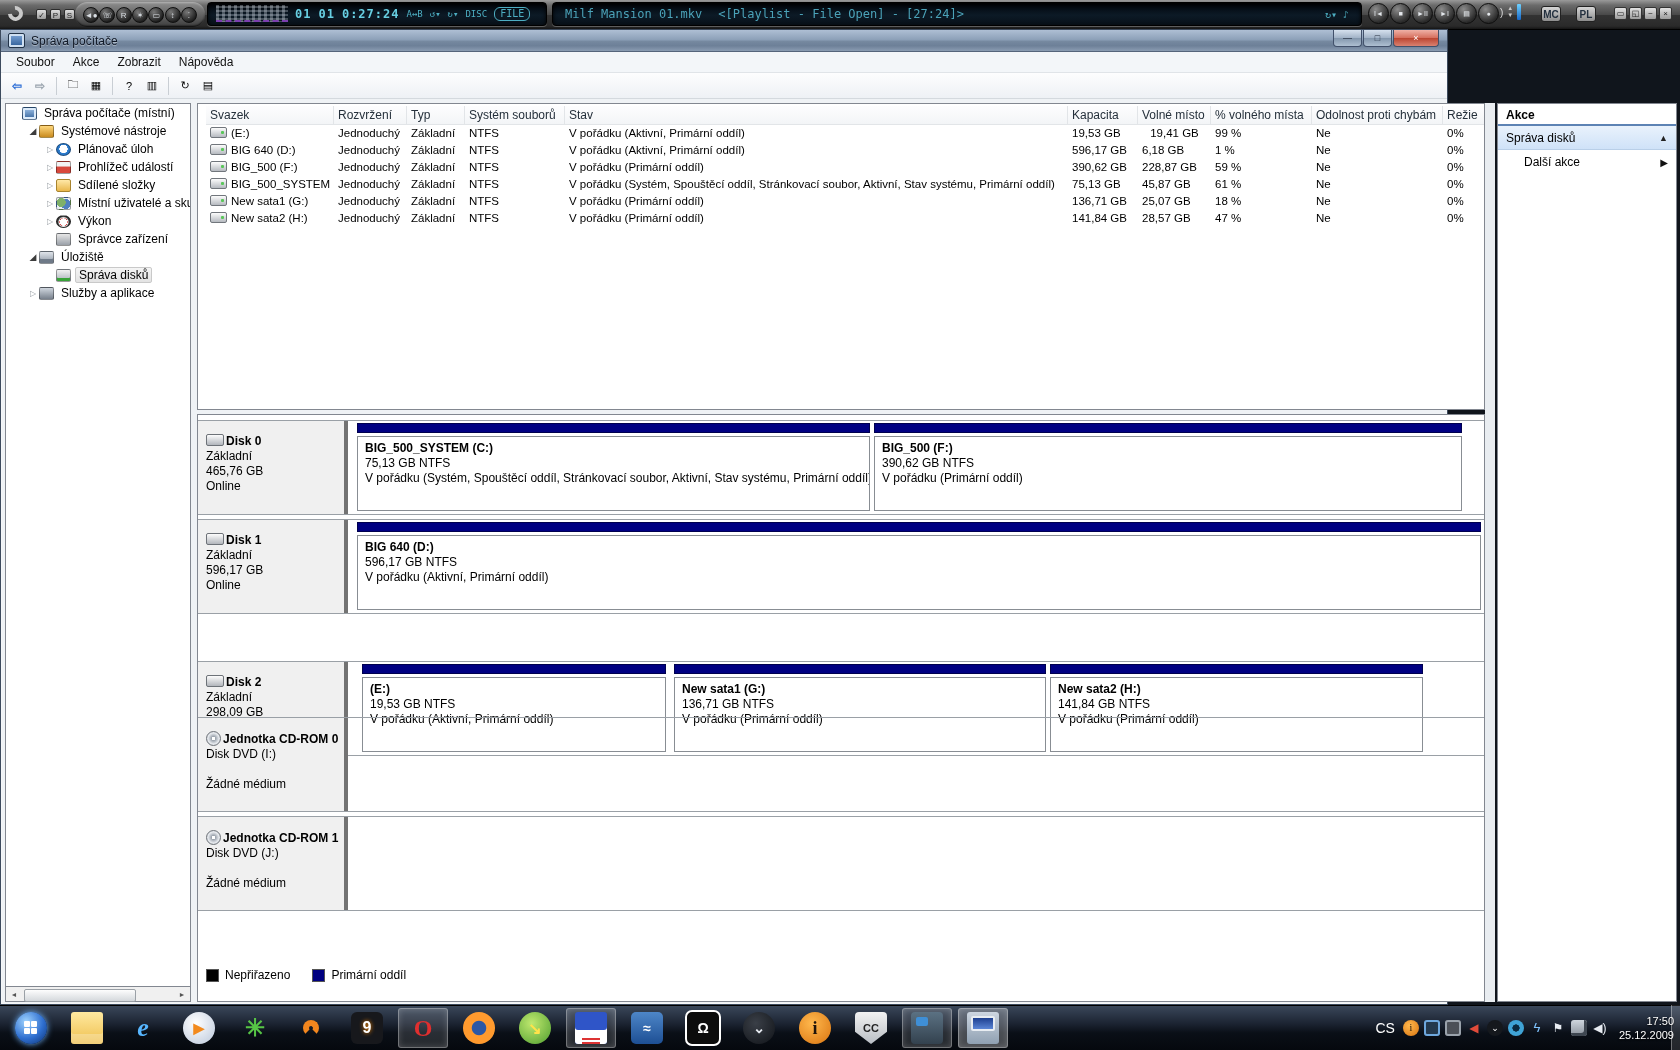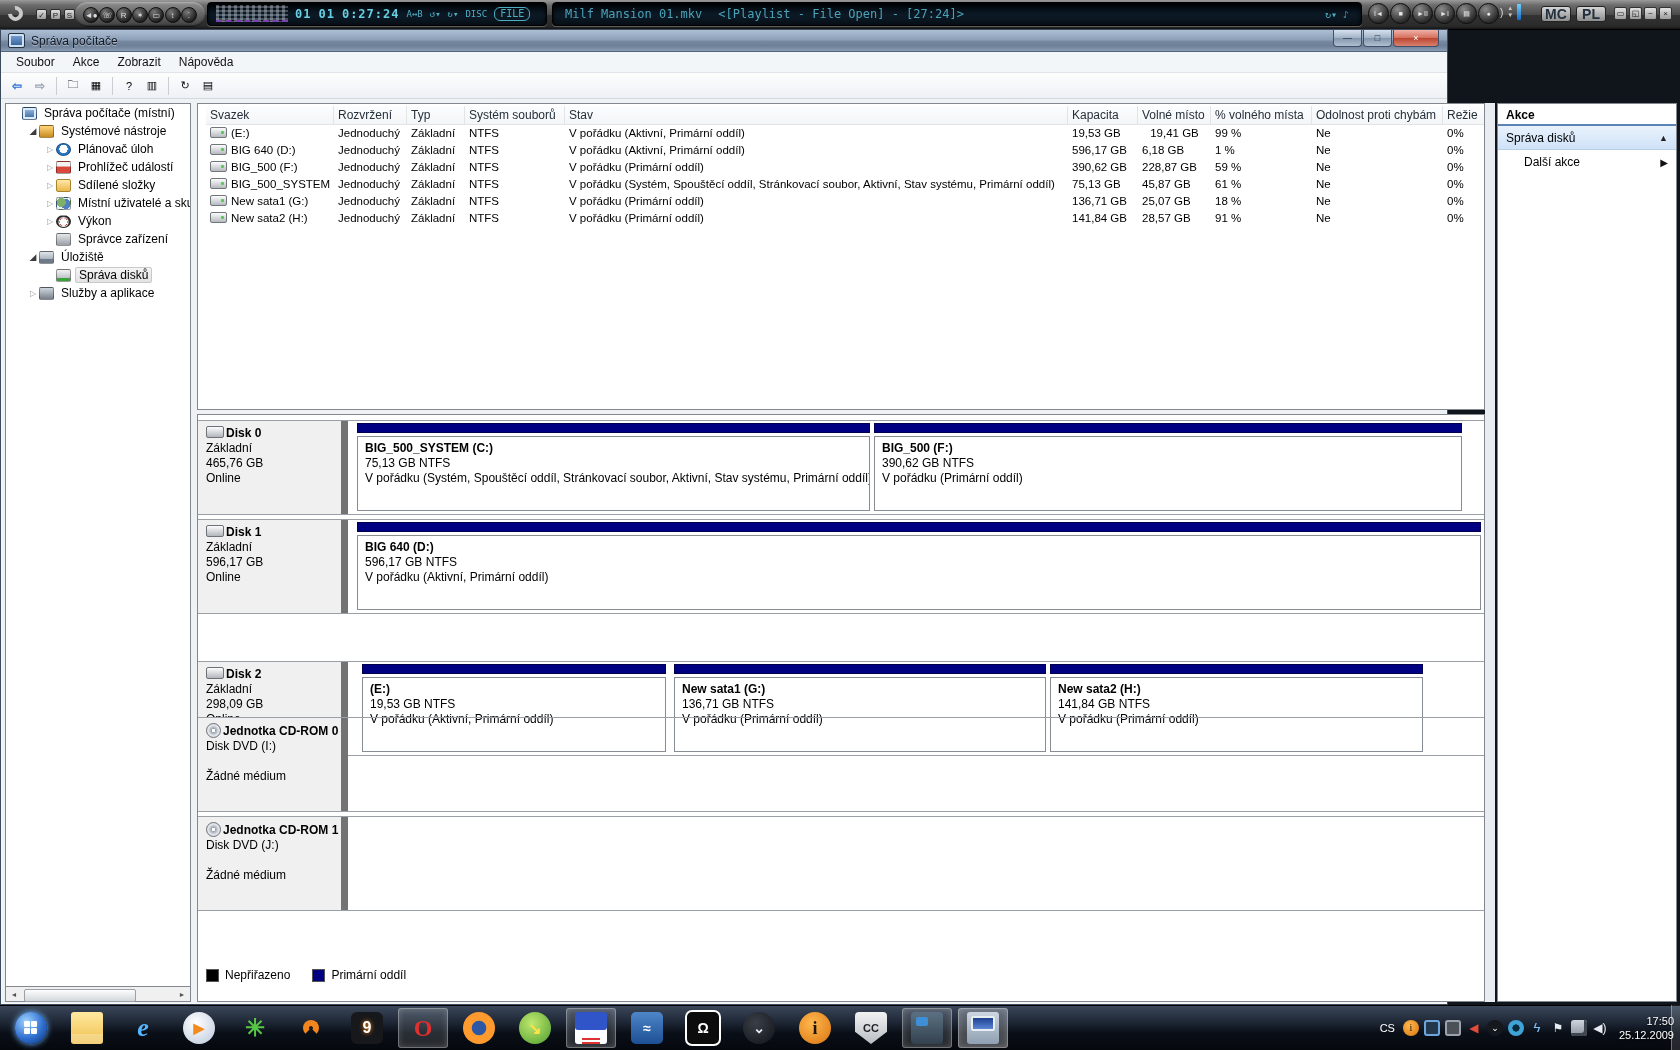--- a/index.html
+++ b/index.html
@@ -36,22 +36,22 @@
   .lcdsmall{font-size:9px;color:#4daec2}
   .filebox{border:1px solid #4daec2;border-radius:6px;padding:0 5px;font-size:10px;line-height:12px}
   .lcd-title{font-size:12px;color:#4ba2b8;white-space:nowrap;overflow:hidden}
   .lcd-right{margin-left:auto;font-size:10px;color:#4daec2}
   .tr-btn{top:3px;width:21px;height:21px;border-radius:50%;
     background:radial-gradient(circle at 35% 28%,#8b8b8b,#2a2a2a 72%);
     border:1px solid #0d0d0d;color:#e4e8ec;font-size:7px;line-height:20px;text-align:center;box-sizing:border-box}
   .vol-cluster{left:1490px;top:4px;display:flex;align-items:center;gap:4px;color:#ddd;font-size:10px}
   .vol-led{width:4px;height:16px;background:linear-gradient(#6fd2ff,#1868c8);border-radius:1px}
   .vol-arrows{display:flex;flex-direction:column;font-size:6px;line-height:7px;color:#ccc}
-  .mcpl-btn{top:6px;width:30px;height:16px;border-radius:3px;background:linear-gradient(#d6d6d6,#8d8d8d);
-    border:1px solid #222;font-size:14px;font-weight:bold;line-height:15px;text-align:center;color:#23303f;box-sizing:border-box}
+  .mcpl-btn{top:6px;width:20px;height:16px;border-radius:3px;background:linear-gradient(#d6d6d6,#8d8d8d);
+    border:1px solid #222;font-size:10px;font-weight:bold;line-height:15px;text-align:center;color:#23303f;box-sizing:border-box}
   .plwin-btn{top:7px;width:13px;height:13px;background:linear-gradient(#e2e2e2,#9d9d9d);
     border:1px solid #333;border-radius:2px;font-size:8px;line-height:12px;text-align:center;color:#222;box-sizing:border-box}
 
   
   #win{left:0;top:29px;width:1448px;height:976px;background:#eff2f5;
     border:1px solid #3c4a5d;box-sizing:border-box;box-shadow:inset 0 0 0 1px rgba(255,255,255,.35)}
   #titlebar{left:0;top:0;width:100%;height:22px;
     background:linear-gradient(180deg,#aebfd4,#8da1b9 45%,#75889f 55%,#6d8098 75%,#8a9cb2);
     border-bottom:1px solid #55657b;display:flex;align-items:center;gap:6px;padding-left:7px;box-sizing:border-box}
   #titlebar .ttext{color:#101826;text-shadow:0 1px 1px rgba(255,255,255,.5)}
@@ -104,22 +104,22 @@
     background:linear-gradient(#fdfdfe,#f3f5f7);padding:2px 4px;box-sizing:border-box;color:#25303b;white-space:nowrap;overflow:hidden}
   .vrow{left:0;width:1288px;height:17px}
   .vcell{top:0;height:17px;padding:1px 4px;box-sizing:border-box;white-space:nowrap;overflow:hidden;font-size:11.5px}
   .drive-ic{display:inline-block;width:15px;height:9px;background:linear-gradient(#fcfcfc,#b6bac0);
     border:1px solid #71767c;border-radius:2px;margin-right:4px;vertical-align:-1px;position:relative}
   .drive-ic::after{content:"";position:absolute;right:2px;top:3px;width:3px;height:3px;background:#59c659;border-radius:1px}
 
   
   #diskpane{left:196px;top:384px;width:1288px;height:588px;overflow:hidden}
   .diskrow{left:0;width:1286px;height:95px;border-top:1px solid #9aa0a6;border-bottom:1px solid #9aa0a6;box-sizing:border-box}
-  .disklabel{left:0;top:0;width:150px;height:100%;background:#f0f0f0;border-right:7px solid #737373;
-    box-sizing:border-box;padding:5px 0 0 8px}
+  .disklabel{left:0;top:0;width:150px;height:100%;background:#f0f0f0;border-right:4px solid #737373;
+    box-sizing:border-box;padding:13px 0 0 8px}
   .disklabel .dtitle{font-weight:bold}
   .disklabel div{line-height:15px}
   .dico{display:inline-block;width:16px;height:10px;background:linear-gradient(#fdfdfd,#b2b6bc);border:1px solid #6d7278;border-radius:2px;margin-right:2px;vertical-align:-1px}
   .dico.cd{width:13px;height:13px;border-radius:50%;background:radial-gradient(circle,#fff 18%,#9aa2ac 20%,#e8ebef 60%,#b7bdc5);vertical-align:-3px}
   .part{top:2px;height:90px}
   .part .pstrip{position:absolute;left:0;top:0;width:100%;height:10px;background:#000082;border:1px solid #00004f;box-sizing:border-box}
   .part .pbox{position:absolute;left:0;top:13px;right:0;bottom:2px;background:#fff;border:1px solid #888d93;
     padding:3px 7px;box-sizing:border-box;overflow:hidden;white-space:nowrap}
   .part .pname{font-weight:bold;line-height:16px}
   .part .pline{line-height:15px}
@@ -166,21 +166,21 @@
   .g-steam{background:radial-gradient(circle at 40% 35%,#3a3f47,#101318);border-radius:50%;color:#e8ecf2;font-size:14px}
   .g-info{background:radial-gradient(circle at 40% 35%,#ffb84d,#d97410);border-radius:50%;color:#20140a;font-family:"Liberation Serif",serif;font-size:18px}
   .g-shield{background:linear-gradient(#f2f2f2,#b9bec4);color:#222;font-size:11px;clip-path:polygon(0 0,100% 0,100% 62%,50% 100%,0 62%)}
   .g-remote{background:linear-gradient(#5b7183,#33414e);border-radius:4px;position:relative}
   .g-remote i{position:absolute;left:5px;top:5px;width:12px;height:9px;background:#3f8fd6;border-radius:2px}
   .g-mgmt{background:linear-gradient(#cdd6e0,#8fa0b2);border-radius:3px;position:relative}
   .g-mgmt i{position:absolute;left:4px;top:4px;width:24px;height:15px;background:linear-gradient(#1d3f8f,#5b86d6);border:2px solid #e8edf2;border-radius:2px;box-sizing:border-box}
 
   #tray{right:6px;top:1005px;height:45px;display:flex;align-items:center;gap:5px;color:#fff}
   .trayic{width:16px;height:16px;border-radius:3px;display:flex;align-items:center;justify-content:center;font-size:10px;color:#fff}
-  .t-cs{width:auto;font-size:11px;padding:0 3px}
+  .t-cs{width:auto;font-size:14px;padding:0 3px}
   .t-info{background:radial-gradient(circle at 40% 35%,#ffb84d,#d97410);border-radius:50%;color:#1c1208;font-family:"Liberation Serif",serif}
   .t-monitor-blue{background:#23384d;box-shadow:inset 0 0 0 2px #6ea7dd}
   .t-monitor-gray{background:#4c5057;box-shadow:inset 0 0 0 2px #9aa2ab}
   .t-speaker-red{color:#e04b3a;font-size:12px}
   .t-steam{background:#15181d;border-radius:50%;font-size:9px}
   .t-eye{background:radial-gradient(circle,#0a2a40 30%,#3fa3d6 34%);border-radius:50%}
   .t-bolt{color:#7fc4ff;font-size:13px}
   .t-flag{color:#e8ecf2;font-size:12px}
   .t-network{background:linear-gradient(#cfd6de,#8a929c);box-shadow:inset -3px -3px 0 #3e4650}
   .t-volume{color:#e8ecf2;font-size:12px}
@@ -405,21 +405,21 @@
         <div class="vcell abs" style="left: 1245px; width: 42px;">0%</div>
       </div>
       <div class="vrow abs" style="top: 107px;">
         <div class="vcell abs" style="left: 8px; width: 128px;"><span class="drive-ic"></span>New sata2 (H:)</div>
         <div class="vcell abs" style="left: 136px; width: 73px;">Jednoduchý</div>
         <div class="vcell abs" style="left: 209px; width: 58px;">Základní</div>
         <div class="vcell abs" style="left: 267px; width: 100px;">NTFS</div>
         <div class="vcell abs" style="left: 367px; width: 503px;">V pořádku (Primární oddíl)</div>
         <div class="vcell abs" style="left: 870px; width: 70px;">141,84 GB</div>
         <div class="vcell abs" style="left: 940px; width: 73px;">28,57 GB</div>
-        <div class="vcell abs" style="left: 1013px; width: 101px;">91 %</div>
+        <div class="vcell abs" style="left: 1013px; width: 101px;">47 %</div>
         <div class="vcell abs" style="left: 1114px; width: 131px;">Ne</div>
         <div class="vcell abs" style="left: 1245px; width: 42px;">0%</div>
       </div>
     </div>
 
   <div id="diskpane" class="pane abs">
     <div class="legend abs" style="left:8px;top:553px">
         <div class="lgitem">
           <div class="lgswatch" style="background: rgb(0, 0, 0);"></div>
           <div>Nepřiřazeno</div>

